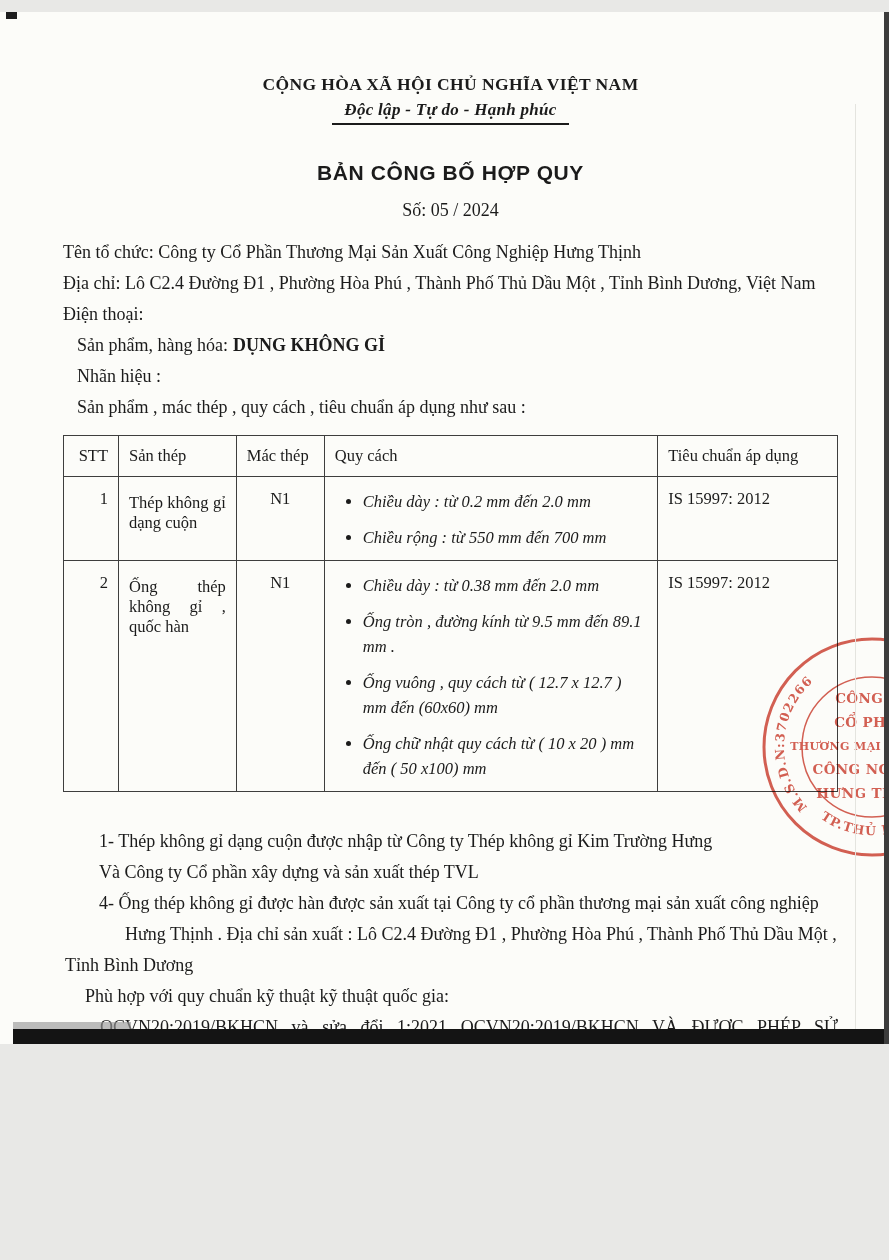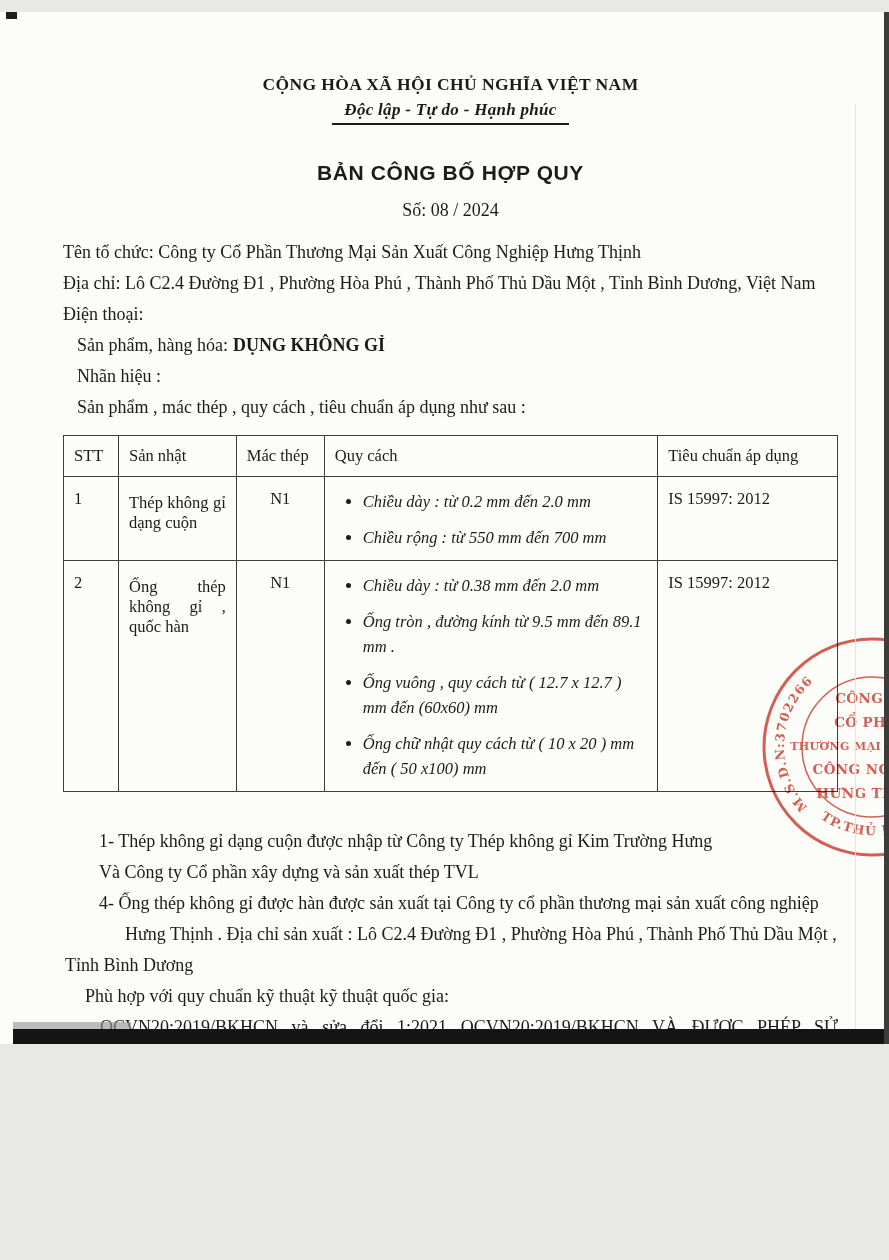--- a/index.html
+++ b/index.html
@@ -38,21 +38,21 @@
 
   table.spec-table {
     border-collapse: collapse; width: 775px; margin-top: 12px;
     font-size: 16.5px;
   }
   .spec-table th, .spec-table td {
     border: 1px solid #3e3e3e; vertical-align: top; padding: 8px 10px;
     font-weight: normal; text-align: left;
   }
   .spec-table thead th { vertical-align: middle; height: 24px; }
-  .spec-table th.c-stt, .spec-table td.c-stt { text-align: left; }
+  .spec-table th.c-stt, .spec-table td.c-stt { text-align: right; }
   .spec-table td.c-grade { text-align: center; }
   .spec-table td.c-product { text-align: justify; padding-top: 16px; }
   .spec-table td.c-stt, .spec-table td.c-grade, .spec-table td.c-standard { padding-top: 12px; }
   .spec-table td.c-specs { padding: 12px 12px 10px 14px; font-style: italic; }
   .spec-table ul { margin: 0; padding: 0 0 0 24px; }
   .spec-table li { margin: 0 0 11px 0; line-height: 25px; }
   .spec-table li:last-child { margin-bottom: 0; }
 
   .notes { margin-top: 34px; }
   .note { margin: 0; font-size: 18px; line-height: 31px; }
@@ -87,41 +87,41 @@
 
 <div class="page">
   <div class="content">
 
     <div class="nat-line1">CỘNG HÒA XÃ HỘI CHỦ NGHĨA VIỆT NAM</div>
     <div class="nat-line2-wrap">
       <span class="nat-line2">Độc lập - Tự do - Hạnh phúc</span>
     </div>
 
     <div class="doc-title">BẢN CÔNG BỐ HỢP QUY</div>
-    <div class="doc-number">Số: 08 / 2024</div>
+    <div class="doc-number">Số: 05 / 2024</div>
 
     <p class="body-p org">Tên tổ chức: Công ty Cổ Phần Thương Mại Sản Xuất Công Nghiệp Hưng Thịnh</p>
     <p class="body-p addr">Địa chỉ: Lô C2.4 Đường Đ1 , Phường Hòa Phú , Thành Phố Thủ Dầu Một , Tỉnh Bình Dương, Việt Nam</p>
     <p class="body-p">Điện thoại:</p>
     <p class="body-p indent1"><span class="product-label">Sản phẩm, hàng hóa:</span><strong>DỤNG KHÔNG GỈ</strong></p>
     <p class="body-p indent1">Nhãn hiệu :</p>
     <p class="body-p indent1">Sản phẩm , mác thép , quy cách , tiêu chuẩn áp dụng như sau :</p>
 
     <table class="spec-table">
       <colgroup>
         <col style="width:55px">
           <col style="width:118px">
           <col style="width:88px">
           <col style="width:334px">
           <col style="width:180px">
       </colgroup>
       <thead>
         <tr>
           <th class="c-stt">STT</th>
-          <th>Sản nhật</th>
+          <th>Sản thép</th>
           <th>Mác thép</th>
           <th>Quy cách</th>
           <th>Tiêu chuẩn áp dụng</th>
         </tr>
       </thead>
       <tbody>
           <tr>
             <td class="c-stt">1</td>
             <td class="c-product">Thép không gỉ dạng cuộn</td>
             <td class="c-grade">N1</td>

